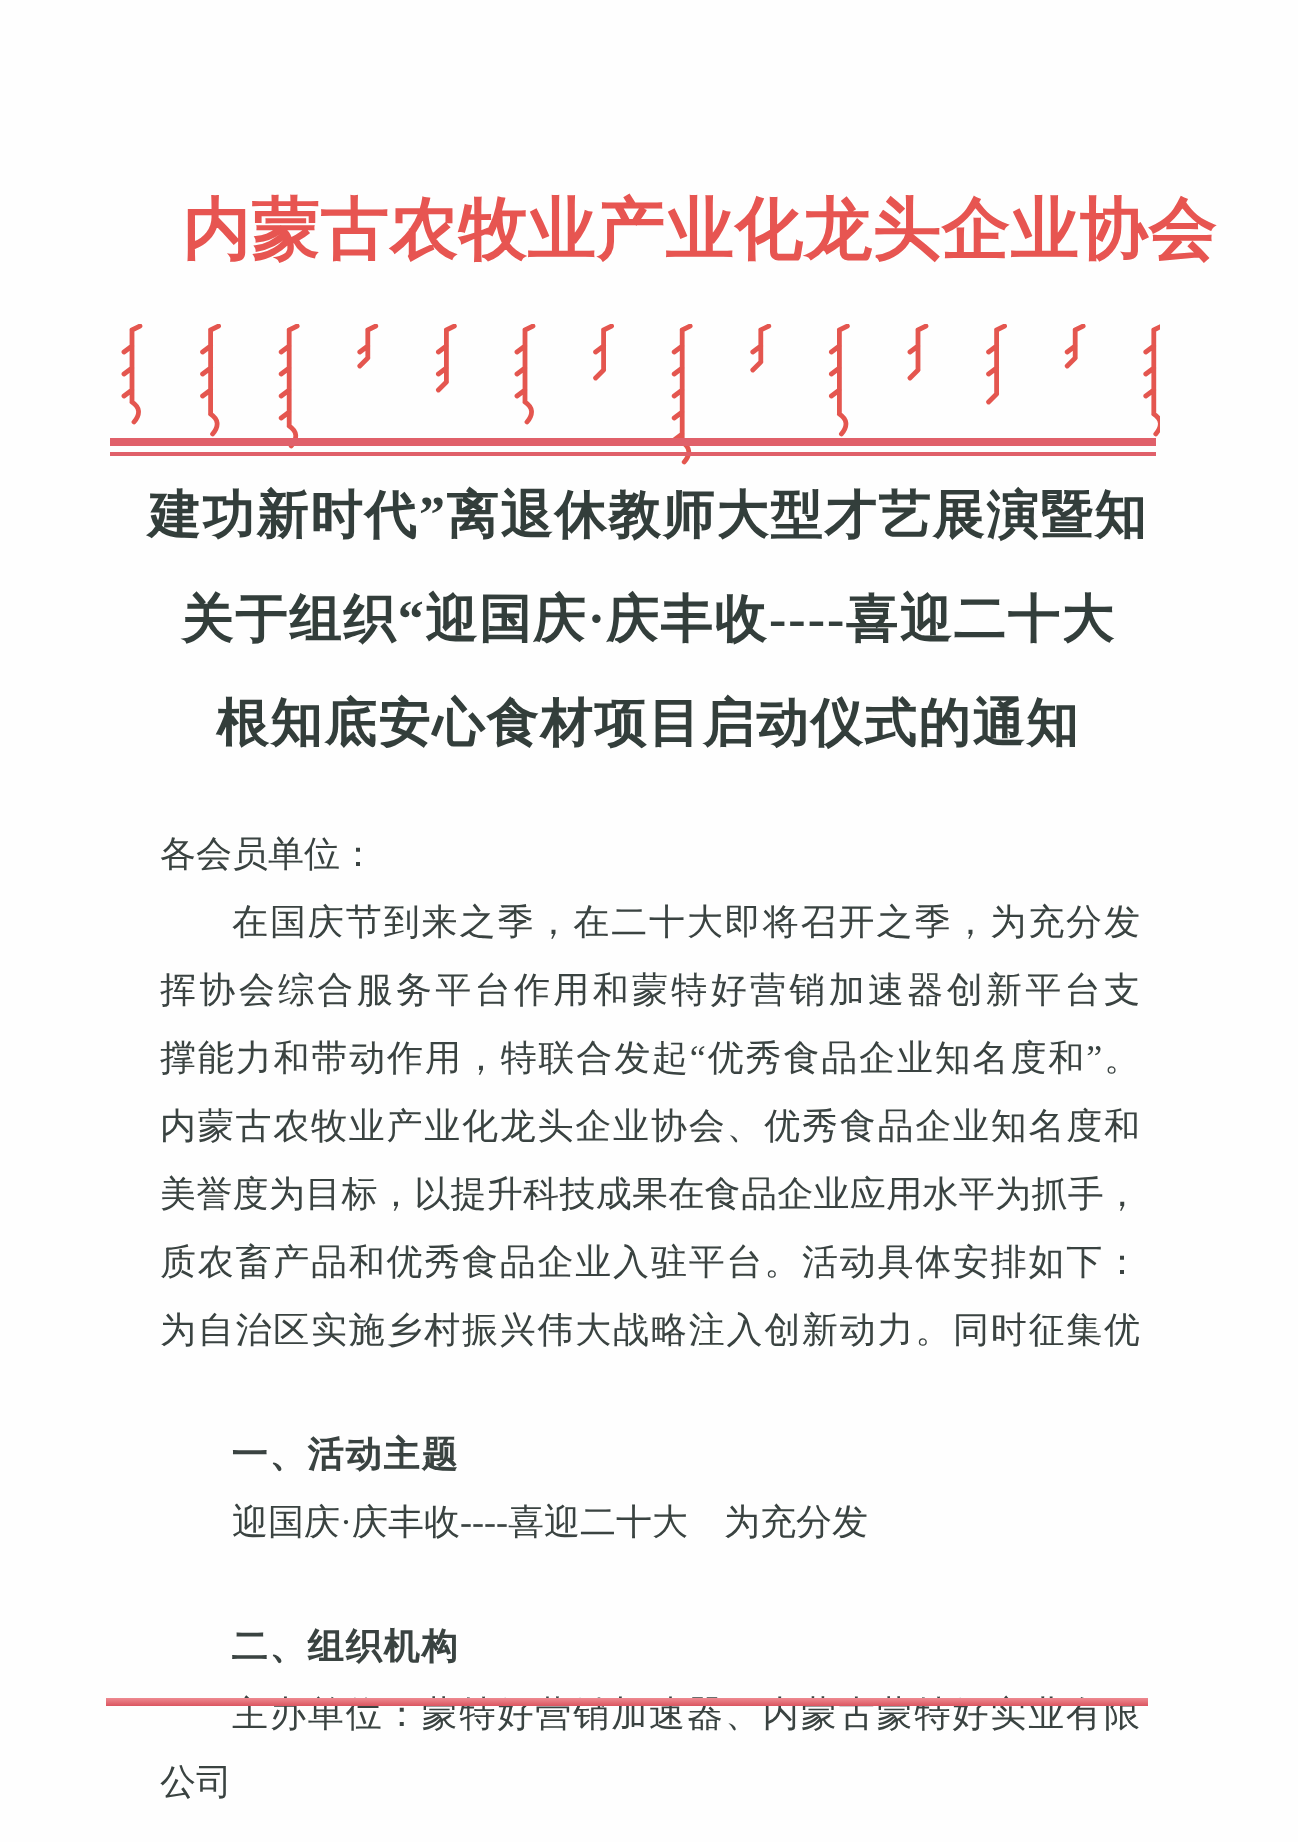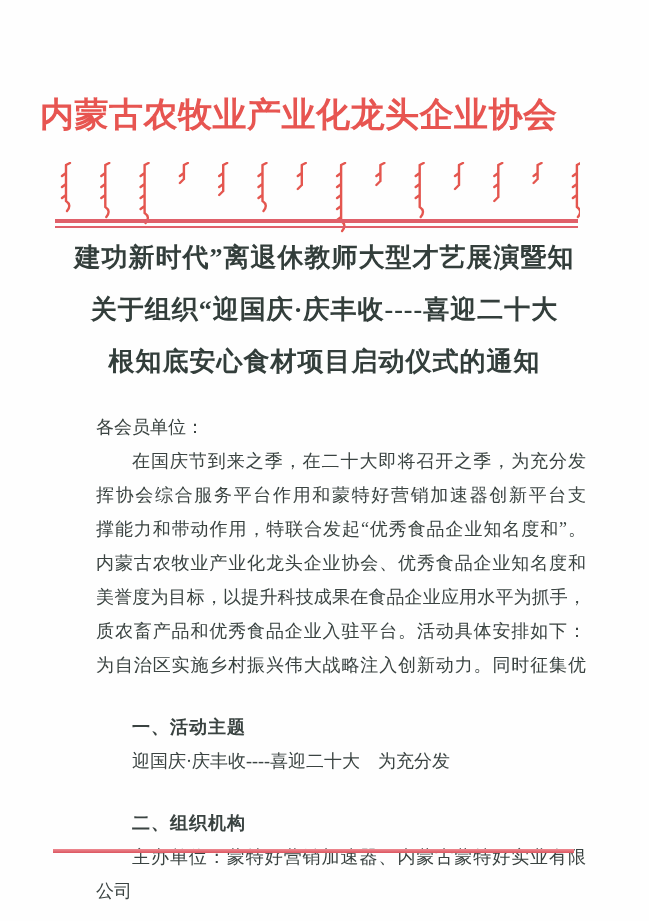--- a/index.html
+++ b/index.html
@@ -8,21 +8,21 @@
     background:#ffffff;
     font-family:"Liberation Serif","DejaVu Serif",serif;
     position:relative;
     overflow:hidden;
   }
   .page{position:absolute;inset:0;background:#fefefe;}
 
   
   .org-name{
     position:absolute;left:40px;top:92px;width:569px;
-    text-align:left;
+    text-align:right;
     font-size:34px;font-weight:bold;
     color:#e75551;
     letter-spacing:0.5px;
     white-space:nowrap;
   }
   .mongolian-row{
     position:absolute;left:60px;top:162px;width:520px;height:72px;
   }
   .double-line{
     position:absolute;left:55px;top:219px;width:523px;height:9px;
@@ -37,21 +37,21 @@
     text-align:center;
     font-weight:bold;
     font-size:26px;line-height:52px;
     color:#333e3b;
     letter-spacing:1px;
   }
   .title-block div{white-space:nowrap;}
 
   
   .body-block{
-    position:absolute;left:96px;top:410px;width:490px;
+    position:absolute;left:80px;top:410px;width:490px;
     font-size:18px;line-height:34px;
     color:#3a4341;
   }
   .body-block div{height:34px;}
   .jline{text-align:justify;text-align-last:justify;}
   .indent{text-indent:36px;}
   .heading{
     font-family:"Liberation Sans","DejaVu Sans",sans-serif;
     font-weight:bold;
     letter-spacing:1px;

